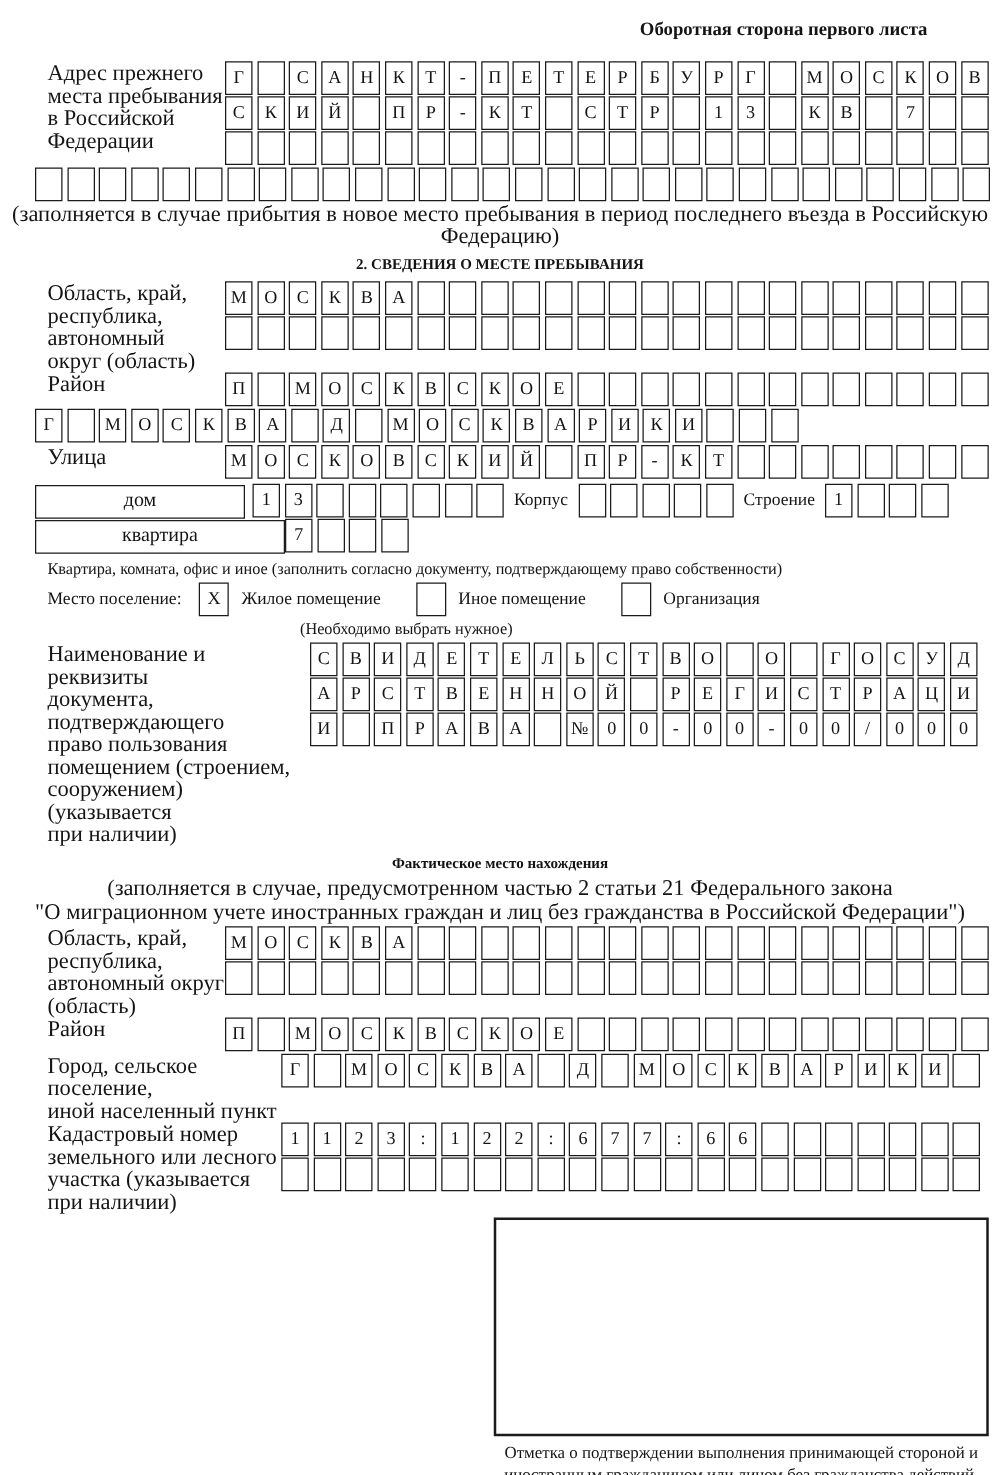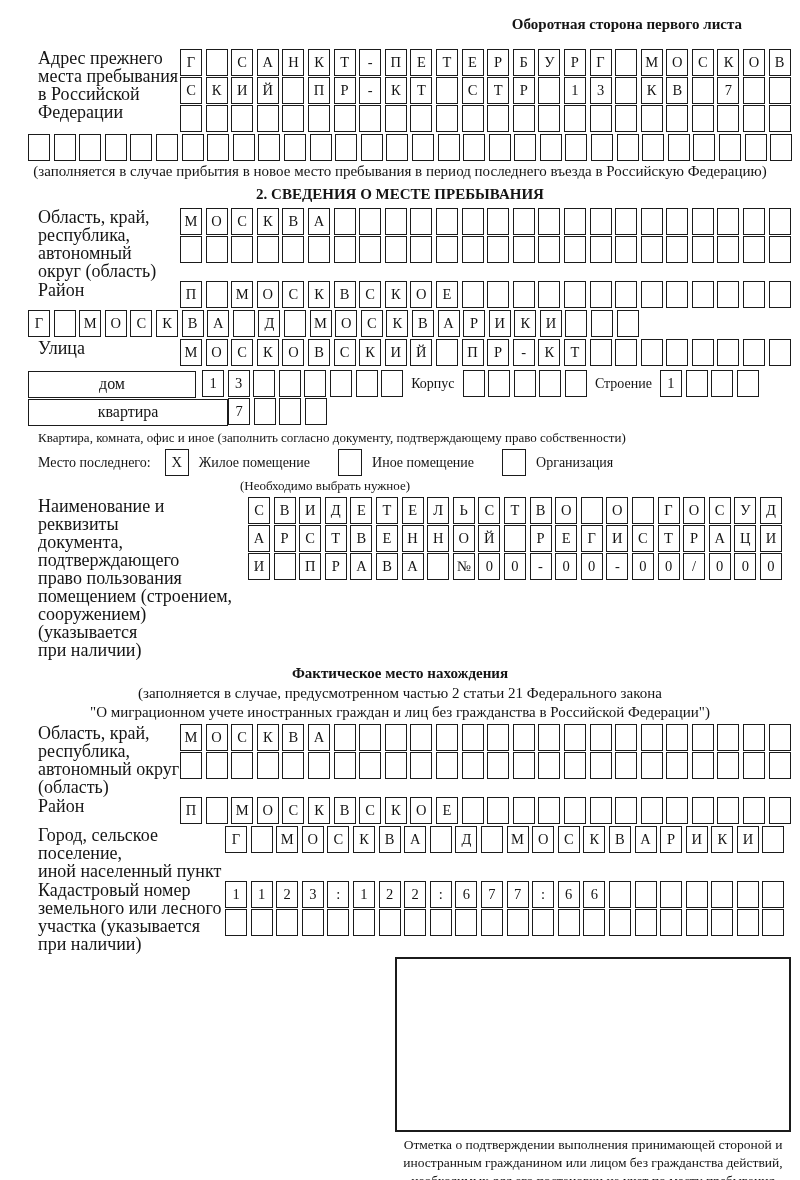--- a/index.html
+++ b/index.html
@@ -38,23 +38,23 @@
   .box-row { display: flex; gap: 3.6px; height: 27px; margin-bottom: 1px; flex: none; }
   .cell {
     flex: none;
     width: 22px; height: 27px;
     border: 1.6px solid #1b1b1b;
     display: flex; align-items: center; justify-content: center;
     font-size: 14.5px; line-height: 1;
     background: #fff;
   }
   .full-row { margin-left: 28px; }
-  .note-c { text-align: center; font-size: 15px; line-height: 17px; margin-top: 2px; }
+  .note-c { text-align: center; font-size: 18px; line-height: 17px; margin-top: 2px; }
   .note-l { font-size: 13px; line-height: 17px; margin: 3px 0 3px 38px; }
-  .sec-title { text-align: center; font-weight: 700; font-size: 15px; line-height: 20px; margin-top: 4px; }
+  .sec-title { text-align: center; font-weight: 700; font-size: 12px; line-height: 20px; margin-top: 4px; }
   .inline-row { display: flex; align-items: center; margin-left: 28px; }
   .wide-box {
     flex: none; height: 27px;
     border: 1.6px solid #1b1b1b;
     display: flex; align-items: center; justify-content: center;
     font-size: 16px;
   }
   .dom-box { width: 168px; margin-right: 6px; }
   .kv-box { width: 200px; margin-right: 0; }
   .inline-label { font-size: 14px; margin: 0 8px; white-space: nowrap; }
@@ -390,21 +390,21 @@
     <div class="box-row">
         <span class="cell">7</span>
         <span class="cell"></span>
         <span class="cell"></span>
         <span class="cell"></span>
       </div>
   </div>
   <div class="note-l">Квартира, комната, офис и иное (заполнить согласно документу, подтверждающему право собственности)</div>
 
   <div class="mesto-row">
-    <span class="mesto-label">Место последнего:</span>
+    <span class="mesto-label">Место поселение:</span>
     <span class="cell checkbox">X</span>
     <span class="opt-label">Жилое помещение</span>
     <span class="cell checkbox"></span>
     <span class="opt-label">Иное помещение</span>
     <span class="cell checkbox"></span>
     <span class="opt-label">Организация</span>
   </div>
   <div class="mesto-note">(Необходимо выбрать нужное)</div>
 
   <div class="field mt3">

